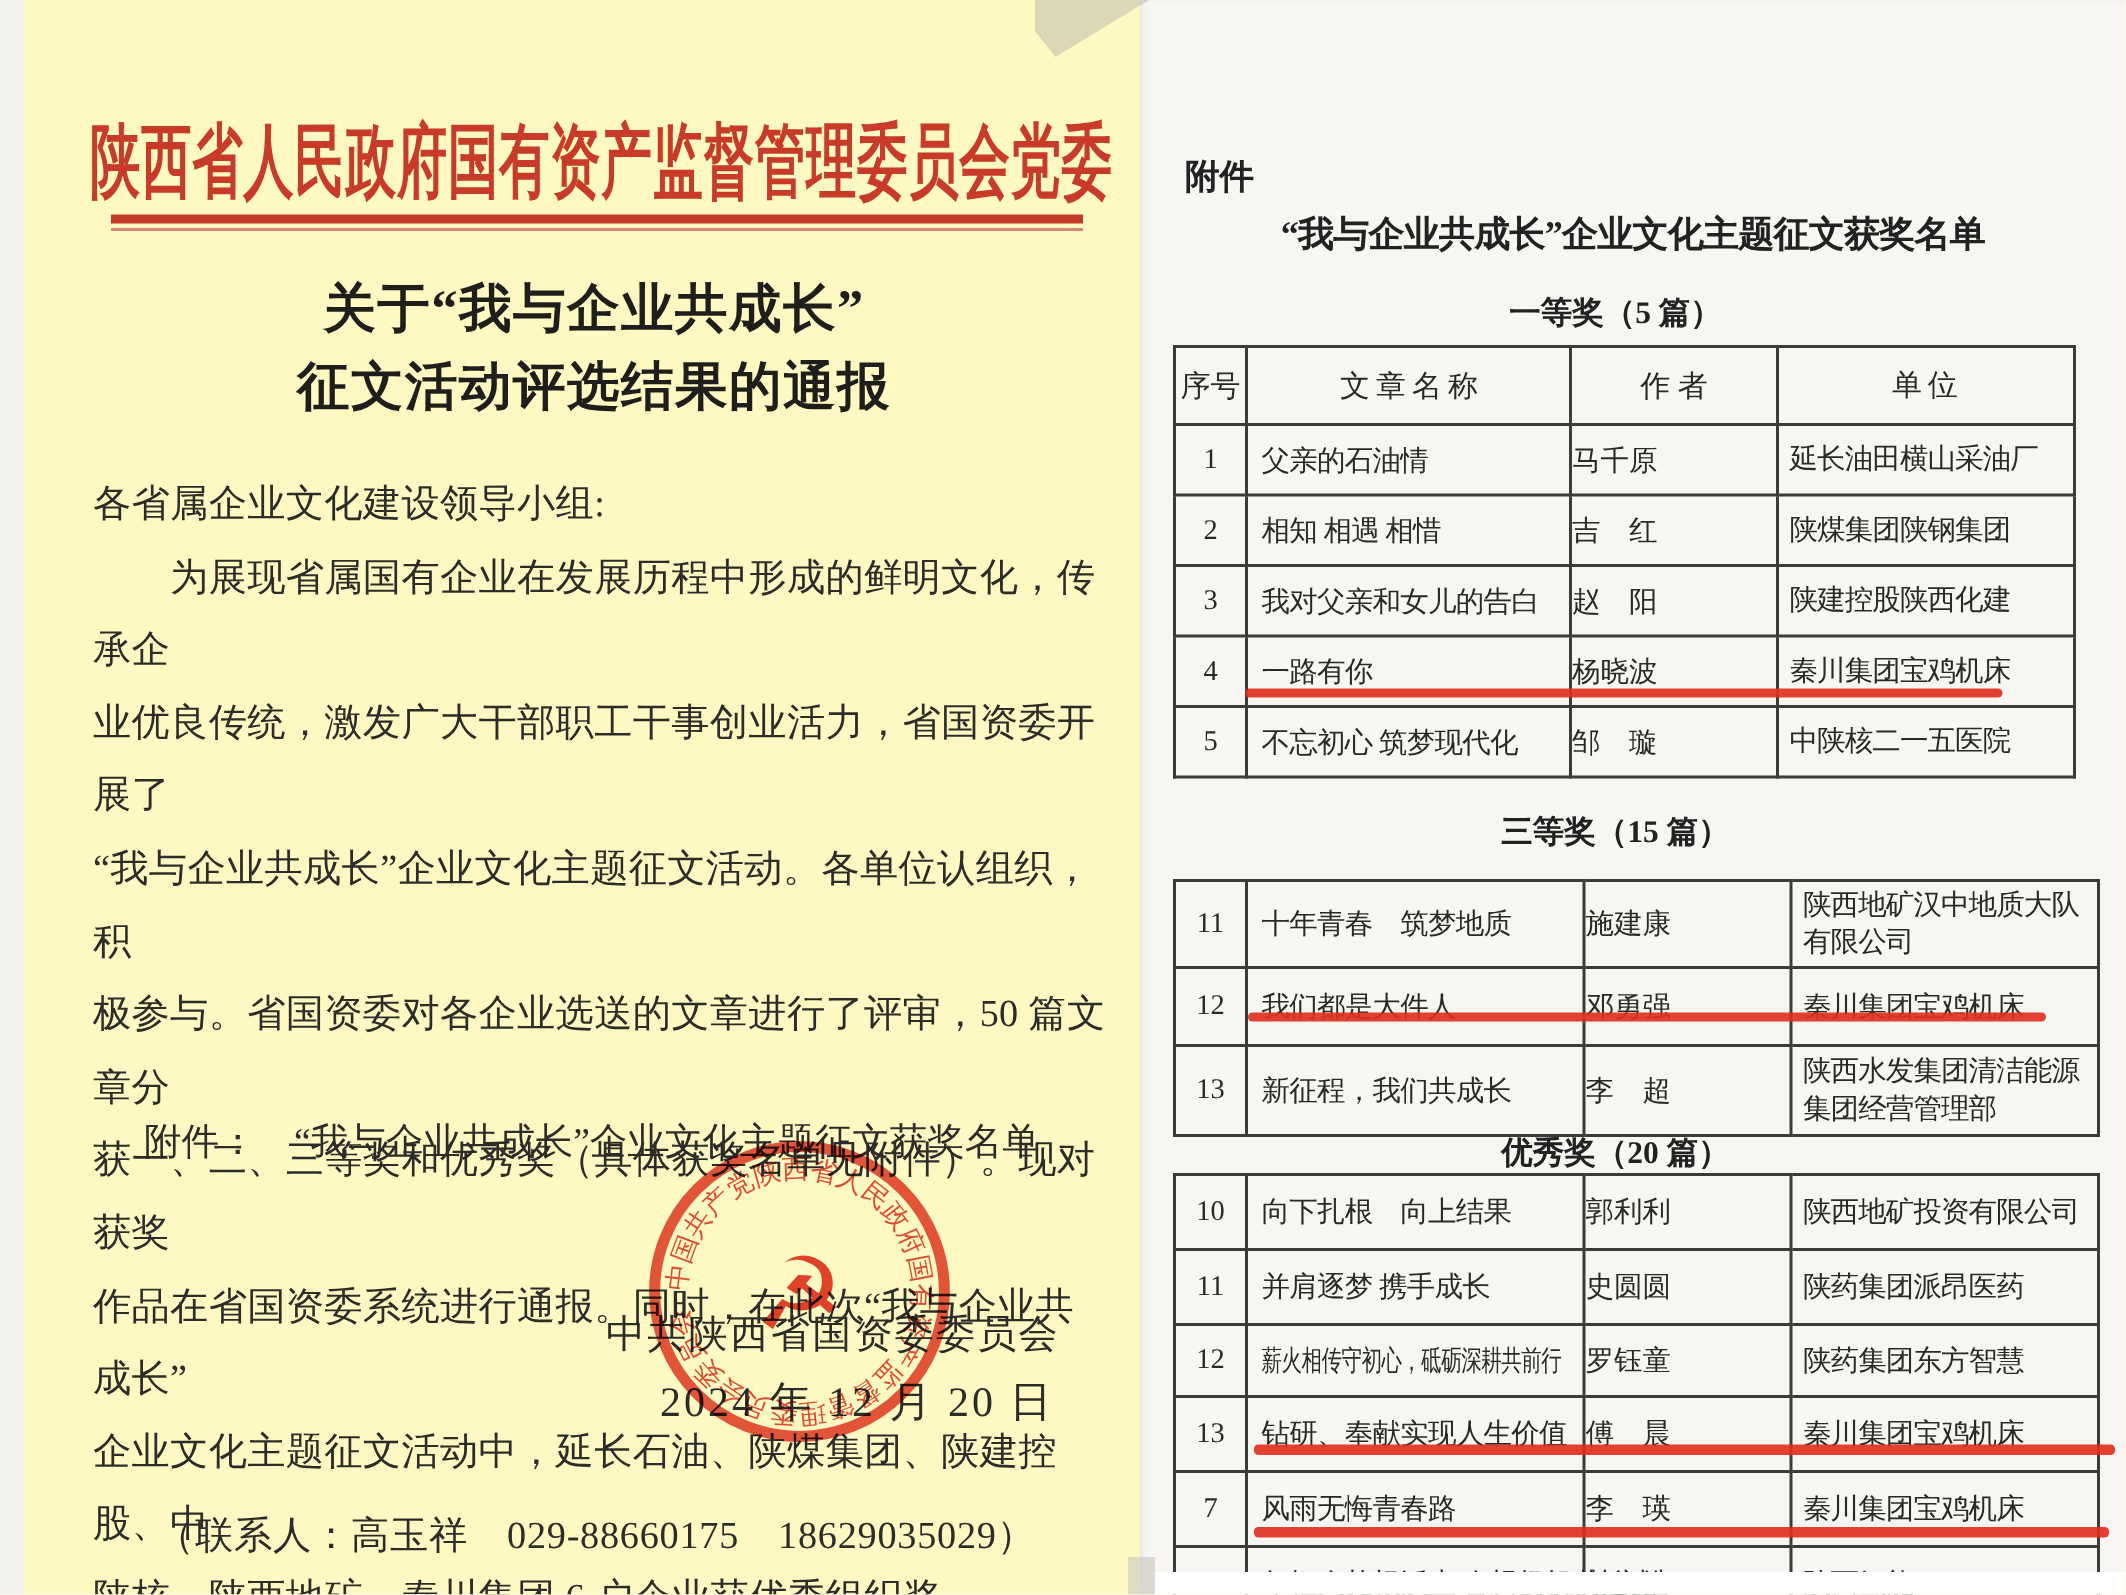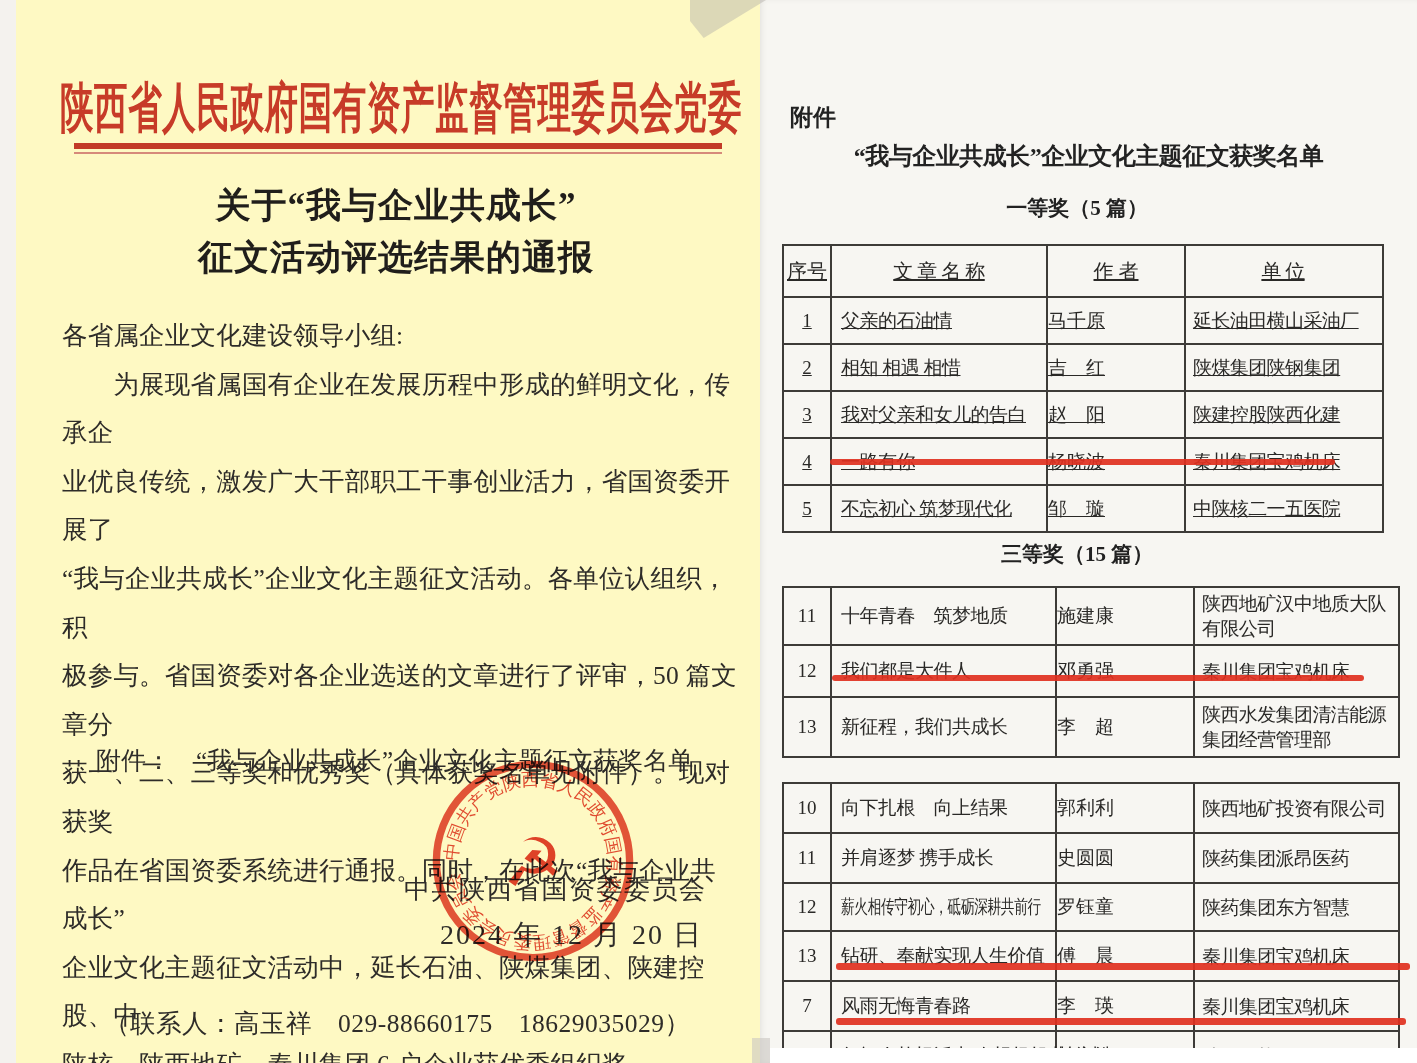--- a/index.html
+++ b/index.html
@@ -25,21 +25,21 @@
   .seal{top:756px;left:412px;width:210px;height:210px;mix-blend-mode:multiply;opacity:.9;}
 
   
   .attach-label{top:102px;left:30px;font-size:23px;font-weight:bold;color:#222;}
   .r-title{top:140px;left:0;width:657px;text-align:center;font-size:24px;font-weight:bold;letter-spacing:-0.5px;color:#222;}
   .sec-label{left:22px;width:590px;text-align:center;font-size:21px;font-weight:bold;color:#222;}
   .sl1{top:194px;} .sl2{top:540px;} .sl3{top:754px;}
   table.awards{position:absolute;left:22px;width:590px;border-collapse:collapse;table-layout:fixed;
                font-size:19px;color:#2a2927;}
   table.awards td,table.awards th{border:2px solid #3d3b38;padding:0;vertical-align:middle;font-weight:normal;}
-  .t1{top:244px;text-decoration:underline;} .t2{top:586px;} .t3{top:782px;}
+  .t1{top:230px;} .t2{top:586px;} .t3{top:782px;}
   .c-seq{width:46px;text-align:center;}
   .c-art{width:214px;text-align:left;padding-left:9px !important;white-space:nowrap;letter-spacing:-0.5px;}
   .c-aut{width:136px;text-align:left;}
   .c-unit{width:194px;text-align:left;padding:3px 2px 3px 7px !important;font-size:19px;letter-spacing:-0.6px;line-height:25px;}
   th.c-art,th.c-aut,th.c-unit,th.c-seq{text-align:center;font-weight:bold;font-size:20px;padding-left:0 !important;}
   .hrow{height:52px;} .r47{height:47px;} .r58{height:58px;} .r52{height:52px;} .r60{height:60px;} .r50{height:50px;} .r48{height:48px;}
   .cond{display:inline-block;transform:scaleX(.72);transform-origin:0 55%;white-space:nowrap;}
   .redline{position:absolute;height:6px;background:#e03020;border-radius:3px;opacity:.92;}
   .u1{top:459px;left:70px;width:505px;}
   .u2{top:675px;left:72px;width:532px;}
@@ -157,20 +157,21 @@
       </tr>
       <tr class="r60">
         <td class="c-seq">13</td>
         <td class="c-art">新征程，我们共成长</td>
         <td class="c-aut">李　超</td>
         <td class="c-unit">陕西水发集团清洁能源集团经营管理部</td>
       </tr>
     </tbody>
       </table>
 
+    <div class="abs sec-label sl3">优秀奖（20 篇）</div>
 
     <table class="awards t3">
       <tbody>
           <tr class="r50">
         <td class="c-seq">10</td>
         <td class="c-art">向下扎根　向上结果</td>
         <td class="c-aut">郭利利</td>
         <td class="c-unit">陕西地矿投资有限公司</td>
       </tr>
       <tr class="r50">

